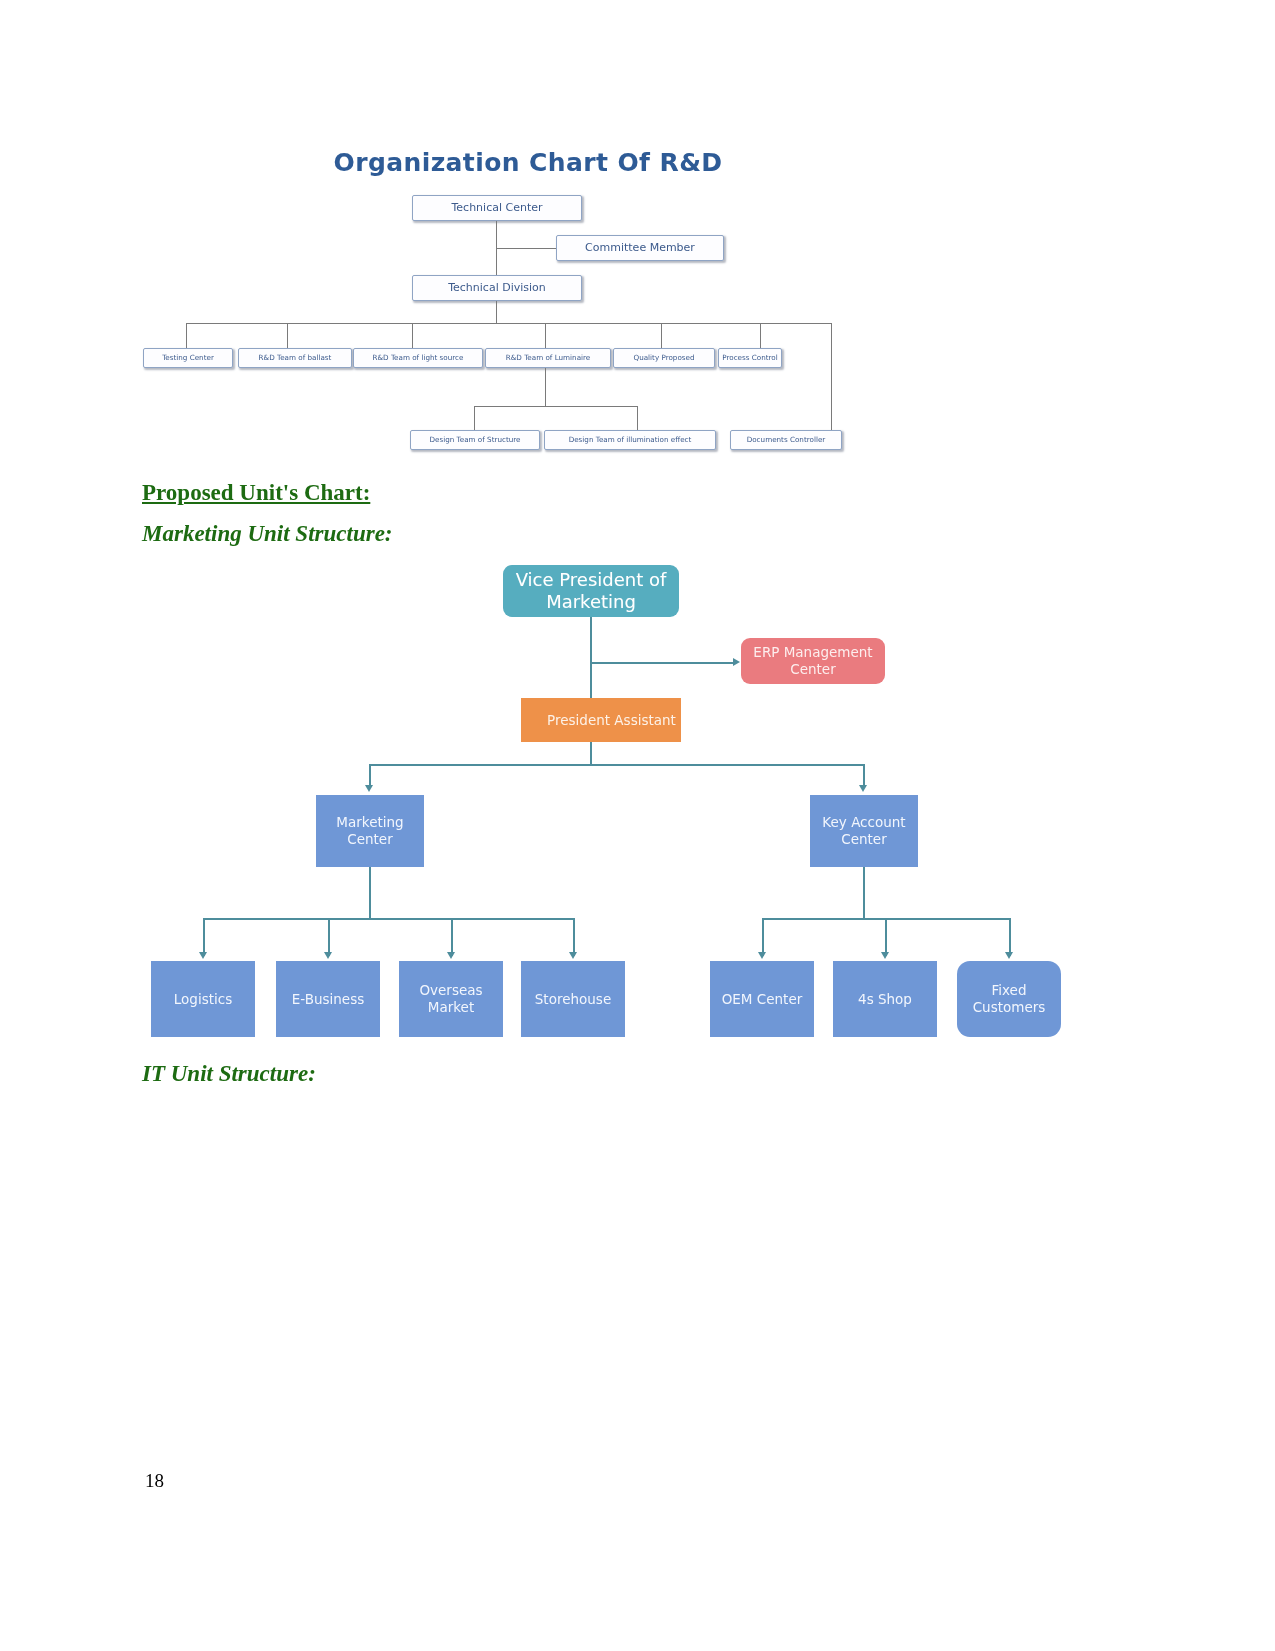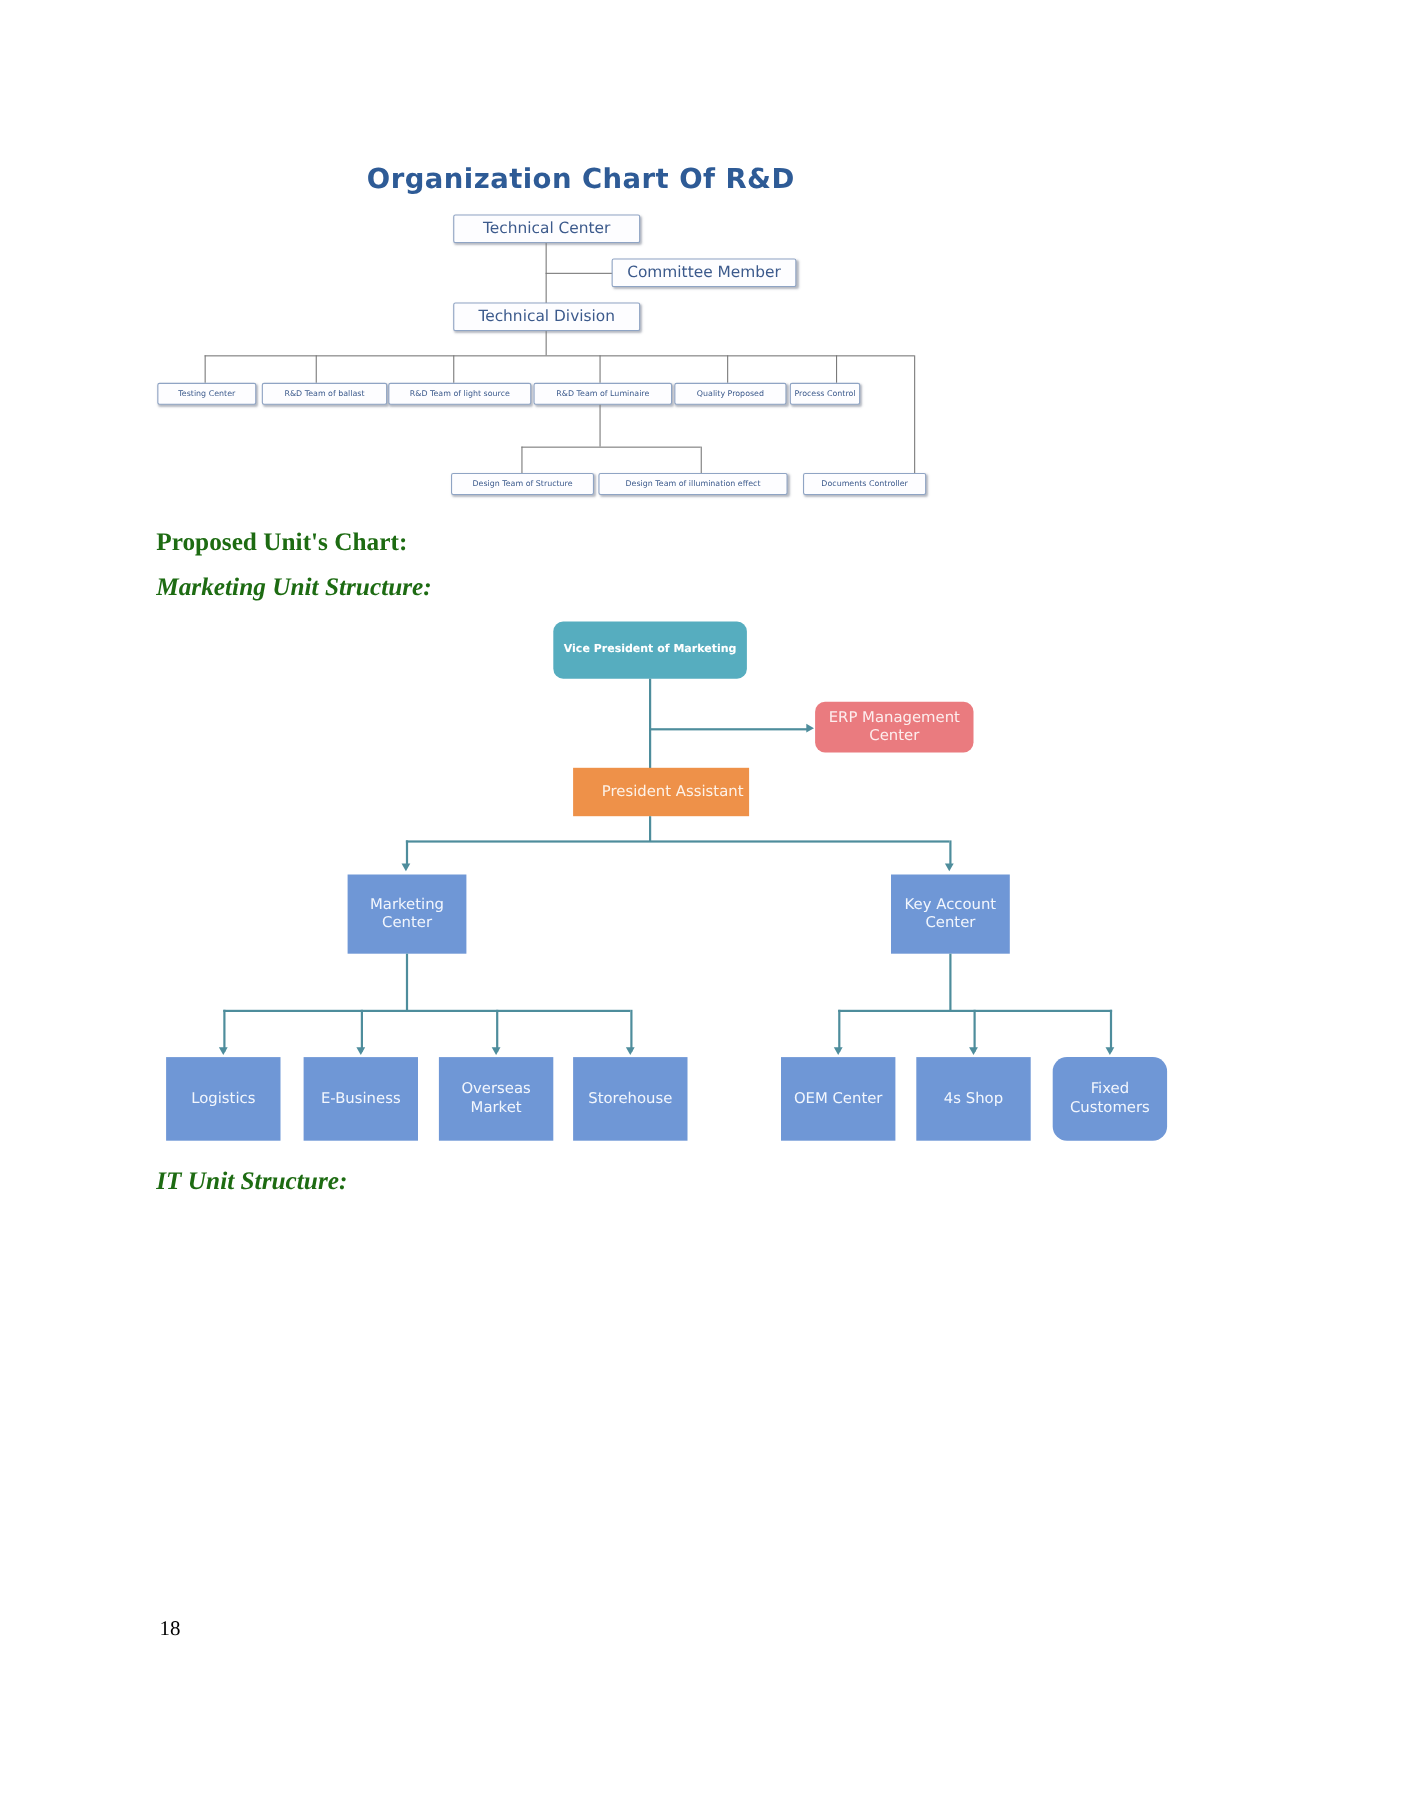--- a/index.html
+++ b/index.html
@@ -44,39 +44,39 @@
     box-shadow: 1.5px 1.5px 2px rgba(90,100,120,0.45);
     color: #3c5a8c;
     font-family: "DejaVu Sans", sans-serif;
     display: flex;
     align-items: center;
     justify-content: center;
     text-align: center;
     line-height: 1.05;
     filter: blur(0.32px);
   }
-  .rdbox.lvl1 { font-size: 14px; height: 26px; }
+  .rdbox.lvl1 { font-size: 11px; height: 26px; }
   .rdbox.lvl2 { font-size: 7.2px; height: 20px; }
   .rdline {
     position: absolute;
     background: #7a7a7a;
   }
   .rdline.h { height: 1px; }
   .rdline.v { width: 1px; }
 
   
   .heading {
     position: absolute;
     font-family: "Liberation Serif", serif;
     color: #1d6b12;
     font-weight: bold;
     font-size: 23px;
     white-space: nowrap;
   }
-  .heading.underline { }
+  .heading.underline { text-decoration: underline; }
   .heading.italic { font-style: italic; }
 
   
   #mk-chart {
     position: absolute;
     left: 140px;
     top: 555px;
     width: 960px;
     height: 500px;
   }
@@ -87,22 +87,22 @@
     align-items: center;
     justify-content: center;
     text-align: center;
     color: #ffffff;
     font-family: "DejaVu Sans", sans-serif;
     line-height: 1.25;
   }
   .node.teal {
     background: #56adbf;
     border-radius: 9px;
-    font-weight: bold;
-    font-size: 10px;
+    font-weight: normal;
+    font-size: 18px;
     text-shadow: 0 0 1px rgba(255,255,255,0.25);
   }
   .node.salmon {
     background: #ea7b7f;
     border-radius: 9px;
     font-size: 13.5px;
     color: #fdeeee;
   }
   .node.orange {
     background: #ee9149;

